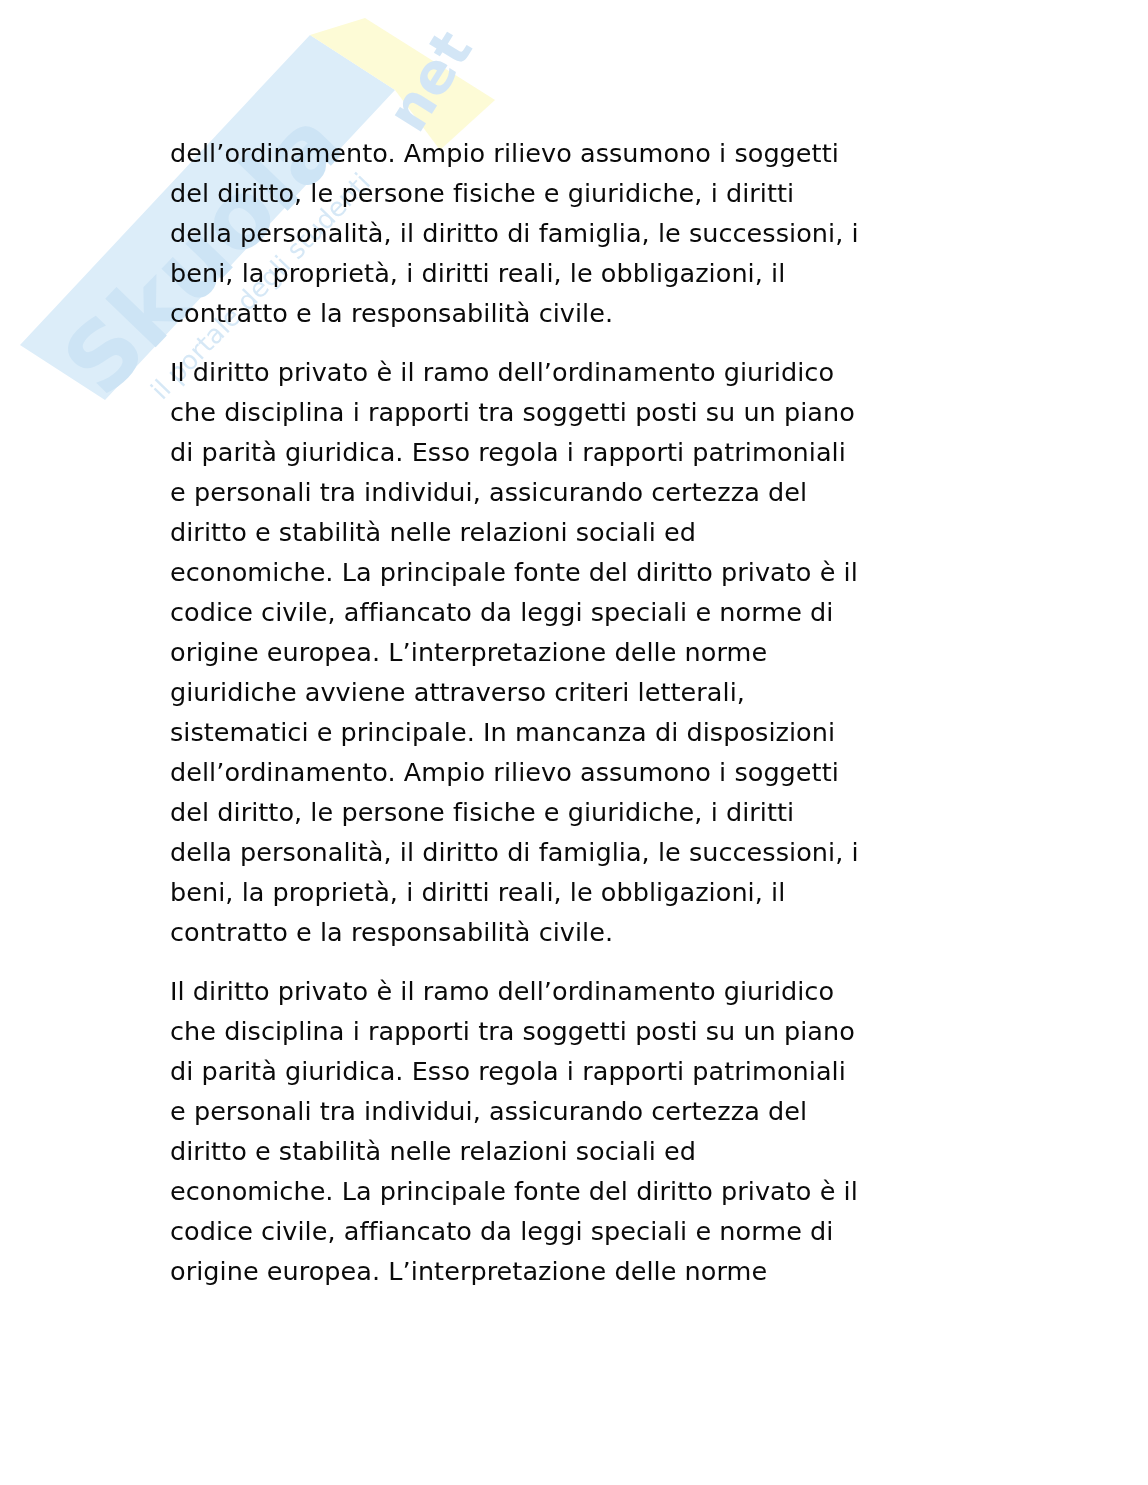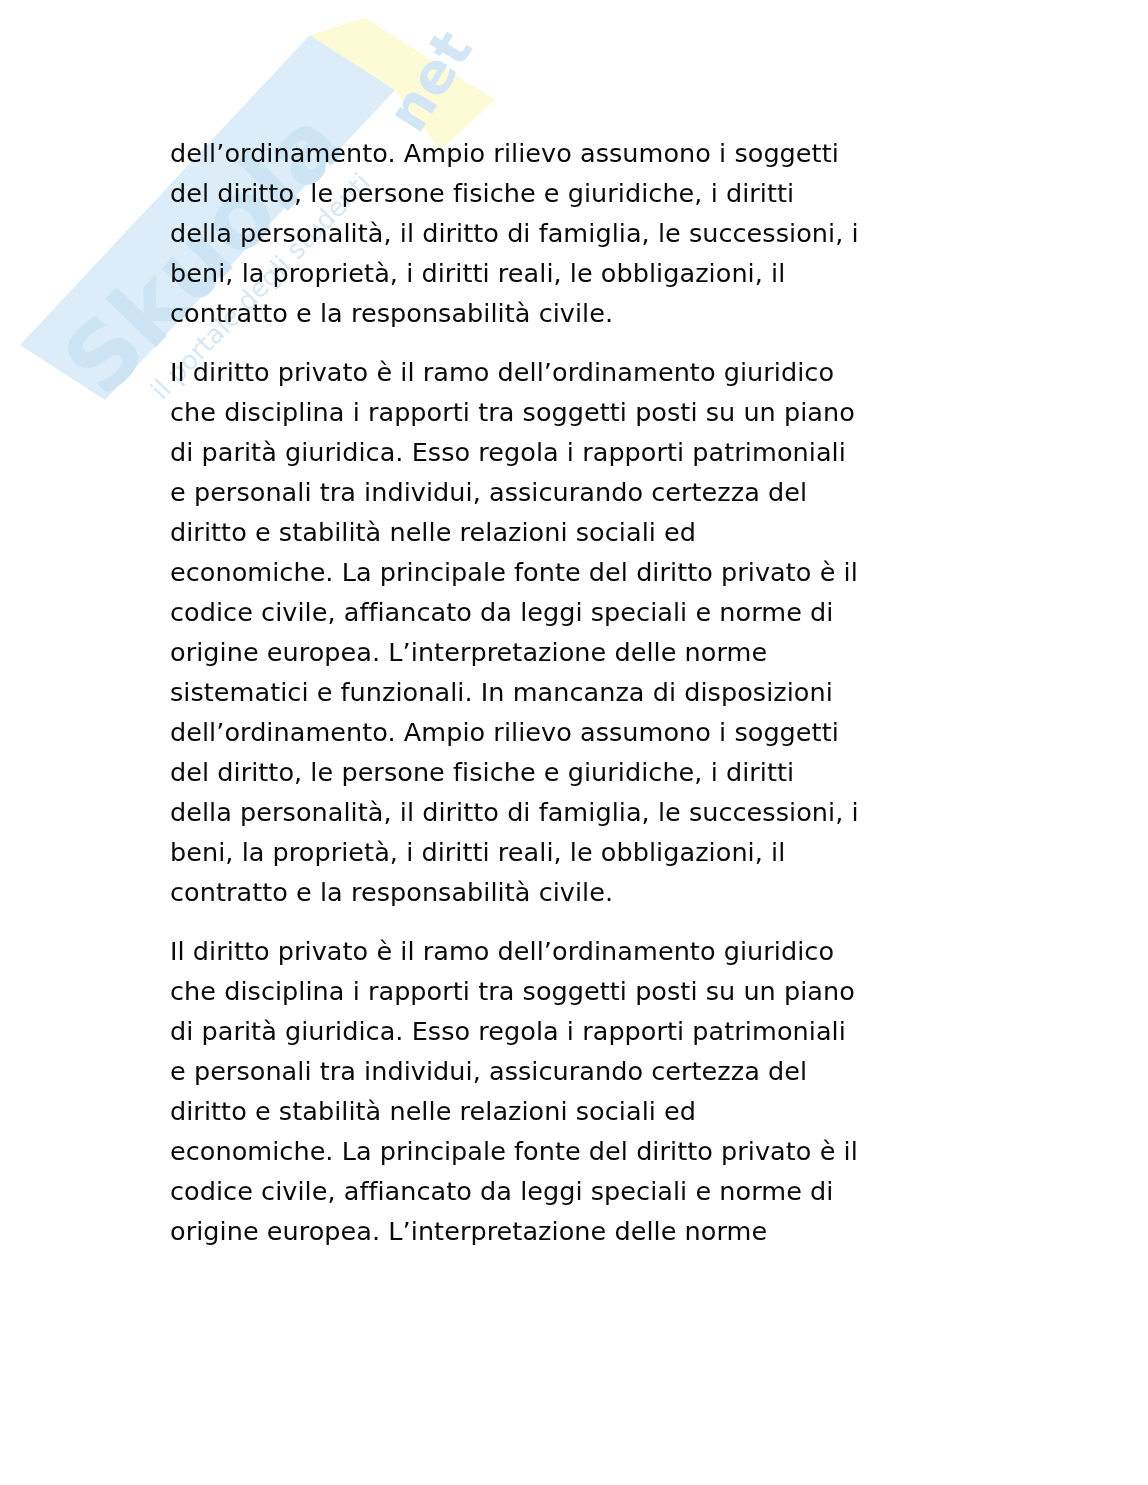--- a/index.html
+++ b/index.html
@@ -70,21 +70,22 @@
   </div>
   <div class="paragraph">
     <span class="line">Il diritto privato è il ramo dell’ordinamento giuridico</span>
     <span class="line">che disciplina i rapporti tra soggetti posti su un piano</span>
     <span class="line">di parità giuridica. Esso regola i rapporti patrimoniali</span>
     <span class="line">e personali tra individui, assicurando certezza del</span>
     <span class="line">diritto e stabilità nelle relazioni sociali ed</span>
     <span class="line">economiche. La principale fonte del diritto privato è il</span>
     <span class="line">codice civile, affiancato da leggi speciali e norme di</span>
     <span class="line">origine europea. L’interpretazione delle norme</span>
-    <span class="line">sistematici e funzionali. In mancanza di disposizioni</span>
+    <span class="line">giuridiche avviene attraverso criteri letterali,</span>
+    <span class="line">sistematici e principale. In mancanza di disposizioni</span>
     <span class="line">dell’ordinamento. Ampio rilievo assumono i soggetti</span>
     <span class="line">del diritto, le persone fisiche e giuridiche, i diritti</span>
     <span class="line">della personalità, il diritto di famiglia, le successioni, i</span>
     <span class="line">beni, la proprietà, i diritti reali, le obbligazioni, il</span>
     <span class="line">contratto e la responsabilità civile.</span>
   </div>
   <div class="paragraph">
     <span class="line">Il diritto privato è il ramo dell’ordinamento giuridico</span>
     <span class="line">che disciplina i rapporti tra soggetti posti su un piano</span>
     <span class="line">di parità giuridica. Esso regola i rapporti patrimoniali</span>

